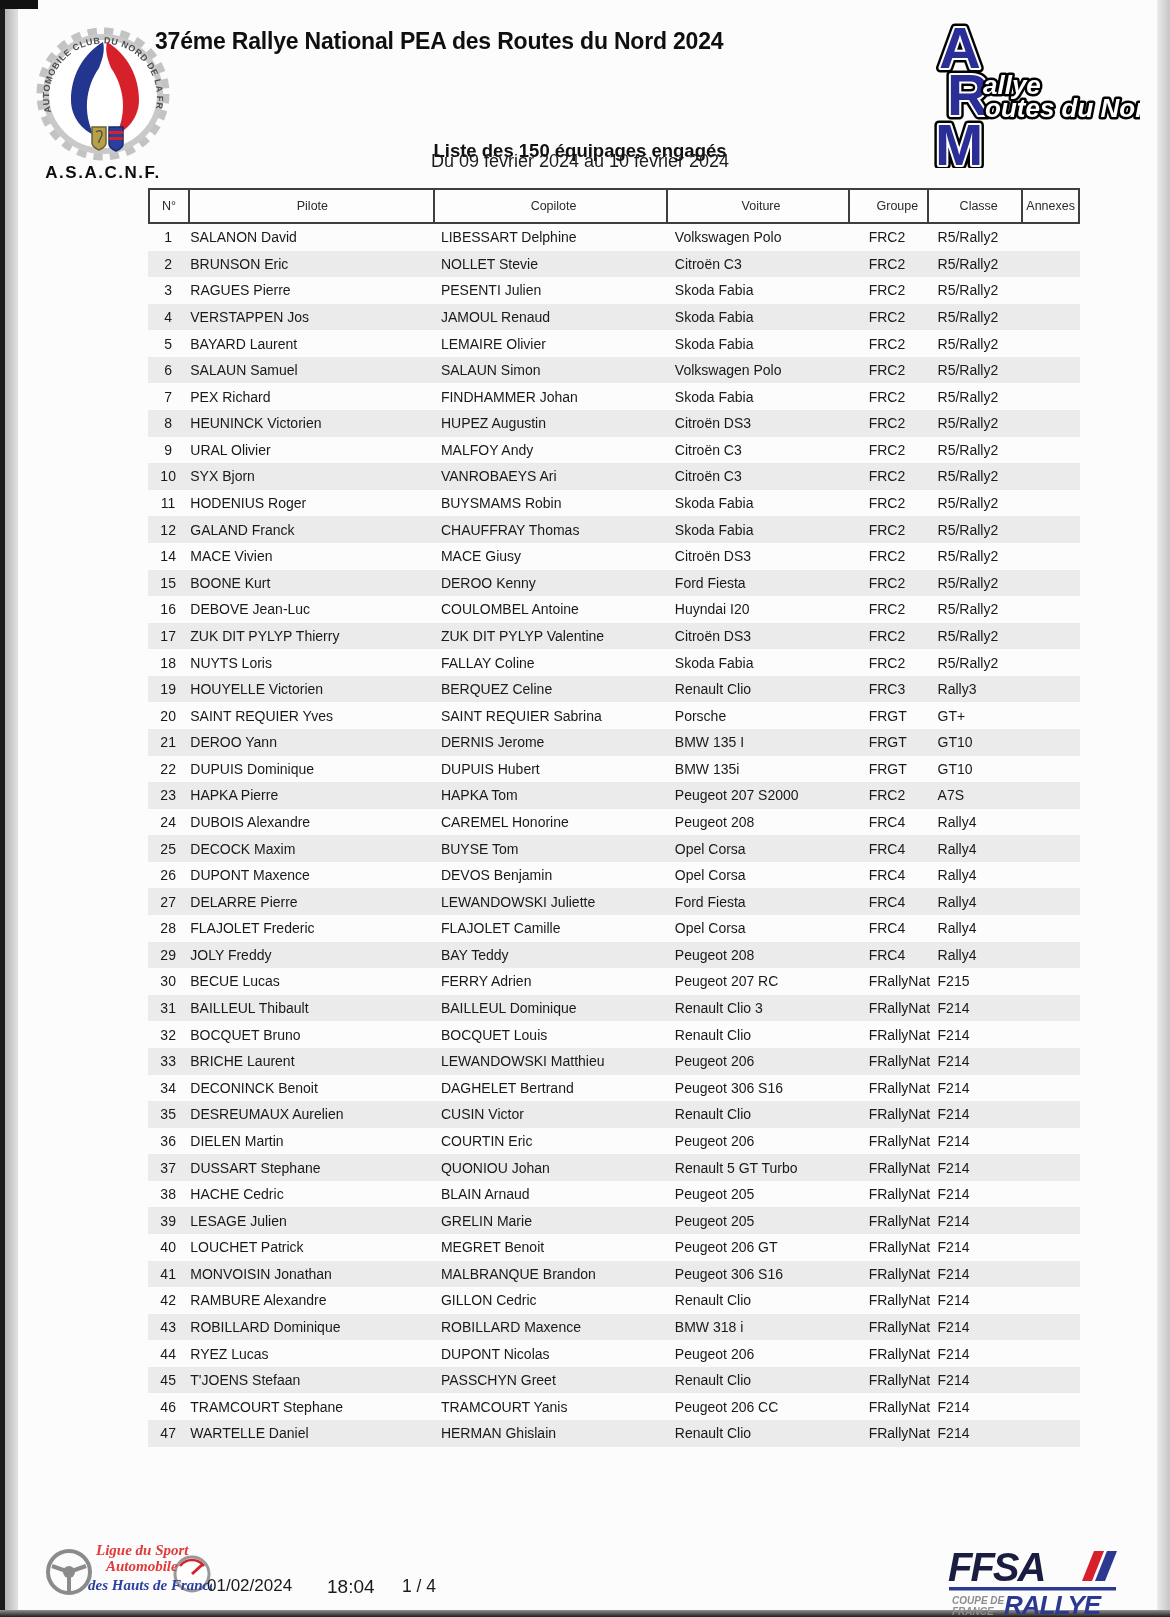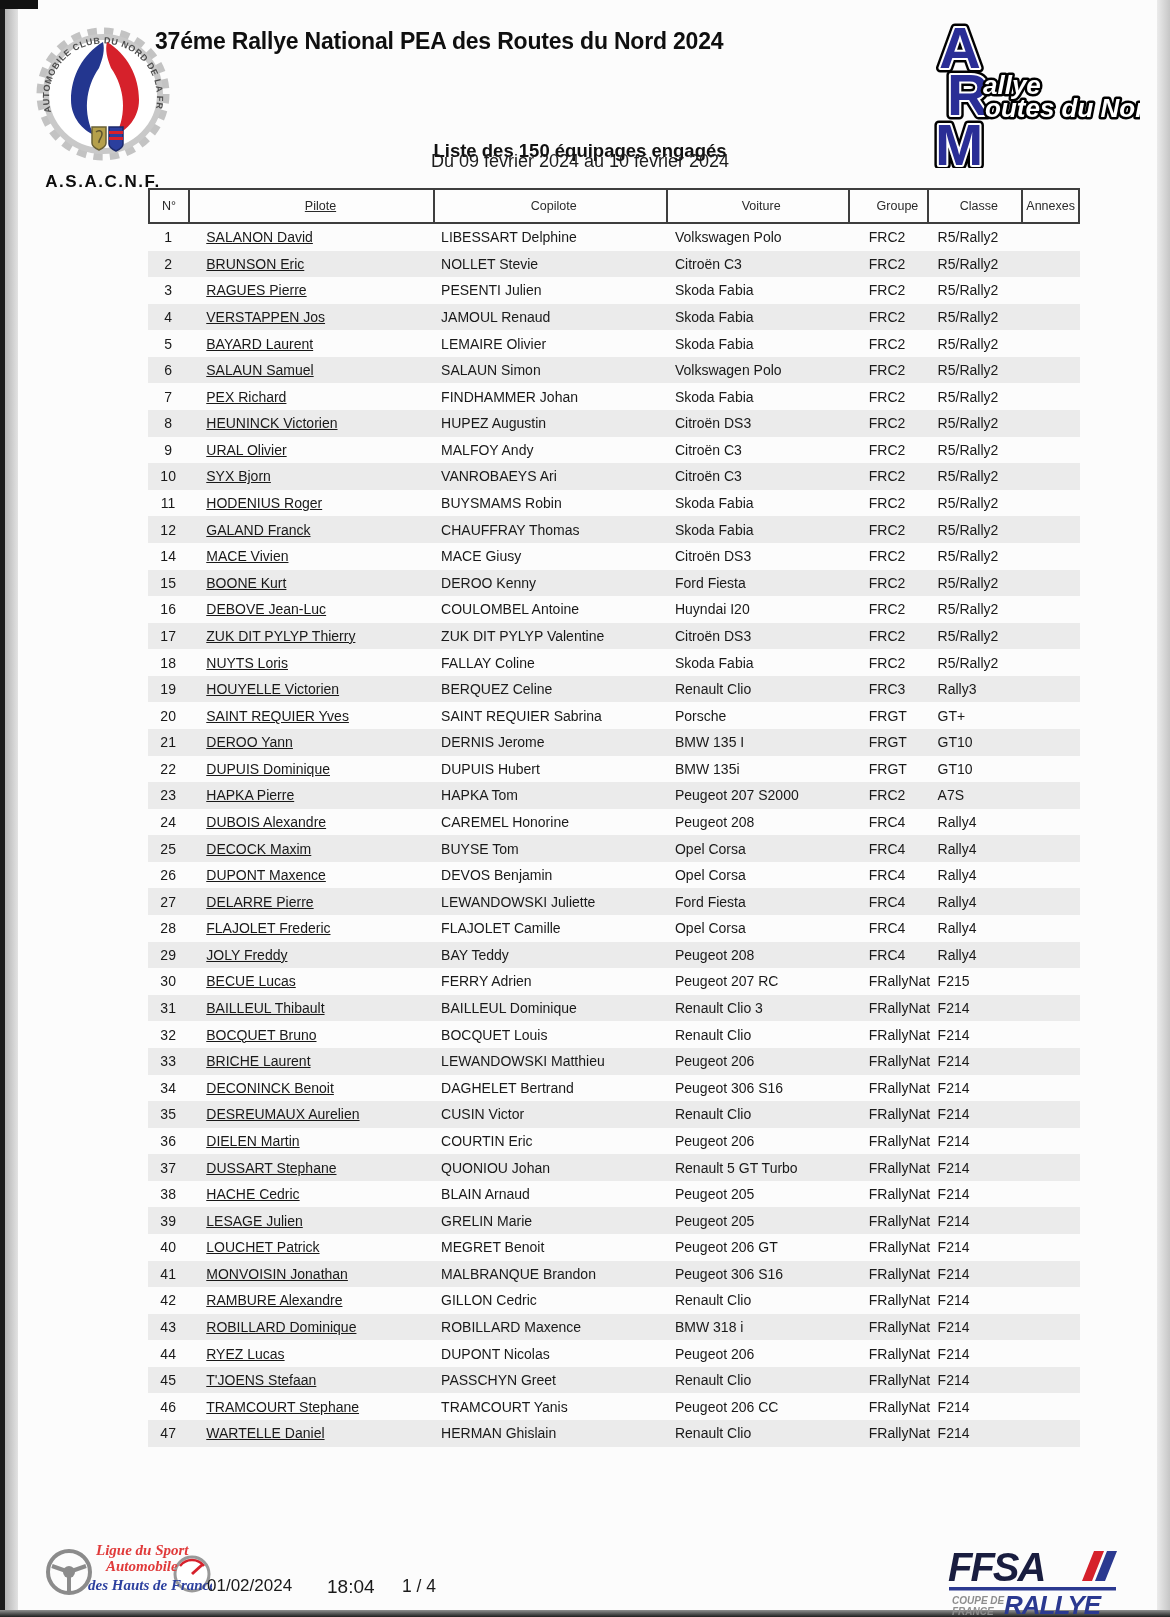--- a/index.html
+++ b/index.html
@@ -11,42 +11,42 @@
   }
   
   .edge-left-dark  { position:absolute; left:0; top:0; width:5px;  height:100%; background:#1c1c1c; }
   .edge-left-light { position:absolute; left:5px; top:0; width:13px; height:100%; background:linear-gradient(to right,#b5b5b5,#e2e2e2); }
   .edge-right      { position:absolute; right:0; top:0; width:13px; height:100%; background:linear-gradient(to left,#c6c6c6,#ebebeb); }
   .edge-bottom     { position:absolute; left:0; bottom:0; width:100%; height:7px; background:linear-gradient(to bottom,#909090,#1f1f1f); }
   .edge-top-left   { position:absolute; left:0; top:0; width:38px; height:9px; background:#121212; }
 
   
   .asacnf   { position:absolute; left:33px; top:24px; width:140px; height:140px; }
-  .asacnf-caption { position:absolute; left:33px; top:172px; width:140px; text-align:center;
+  .asacnf-caption { position:absolute; left:33px; top:163px; width:140px; text-align:center;
                     font-weight:bold; font-size:17px; letter-spacing:1.5px; color:#0d0d0d; }
   .title    { position:absolute; left:155px; top:28px;  width:850px; text-align:left;
               font-size:23px; font-weight:bold; letter-spacing:-0.2px; color:#0f0f0f; }
   .subtitle { position:absolute; left:155px; top:115px; width:850px; text-align:center;
               font-size:18.5px; font-weight:bold; color:#111;margin-top:25px; }
   .daterange{ position:absolute; left:155px; top:151px; width:850px; text-align:center;
               font-size:18px; color:#1c1c1c; }
   .arm      { position:absolute; left:925px; top:18px; width:215px; height:150px; }
 
   
   .table { position:absolute; left:148px; top:188px; width:932px; }
   .thead { display:flex; height:36px; border:2px solid #3e3e3e; background:#fdfdfd; }
   .hc    { display:flex; align-items:center; justify-content:center;
            font-size:12.5px; color:#2a2a2a; border-right:2px solid #3e3e3e; }
   .hc:last-child { border-right:none; }
   .tbody { width:100%; }
   .trow  { display:flex; height:26.58px; align-items:center; font-size:14px; color:#191919; }
   .trow:nth-child(even) { background:#ebebeb; }
   .tc { overflow:hidden; white-space:nowrap; }
   .c0 { width:41px;  text-align:center; }
-  .c1 { width:250px; padding-left:18px;text-decoration:underline; }
+  .c1 { width:250px; padding-left:2px; }
   .c2 { width:238px; padding-left:7px; }
   .c3 { width:186px; padding-left:7px; }
   .c4 { width:69px;  padding-left:6px;margin-left:12px; }
   .c5 { width:96px;  padding-left:7px; }
   .c6 { width:56px; }
 
   
   .ligue { position:absolute; left:44px; top:1540px; width:168px; height:58px; }
   .fdate { position:absolute; left:207px; top:1576px; font-size:17px; }
   .ftime { position:absolute; left:327px; top:1576px; font-size:19px; }

